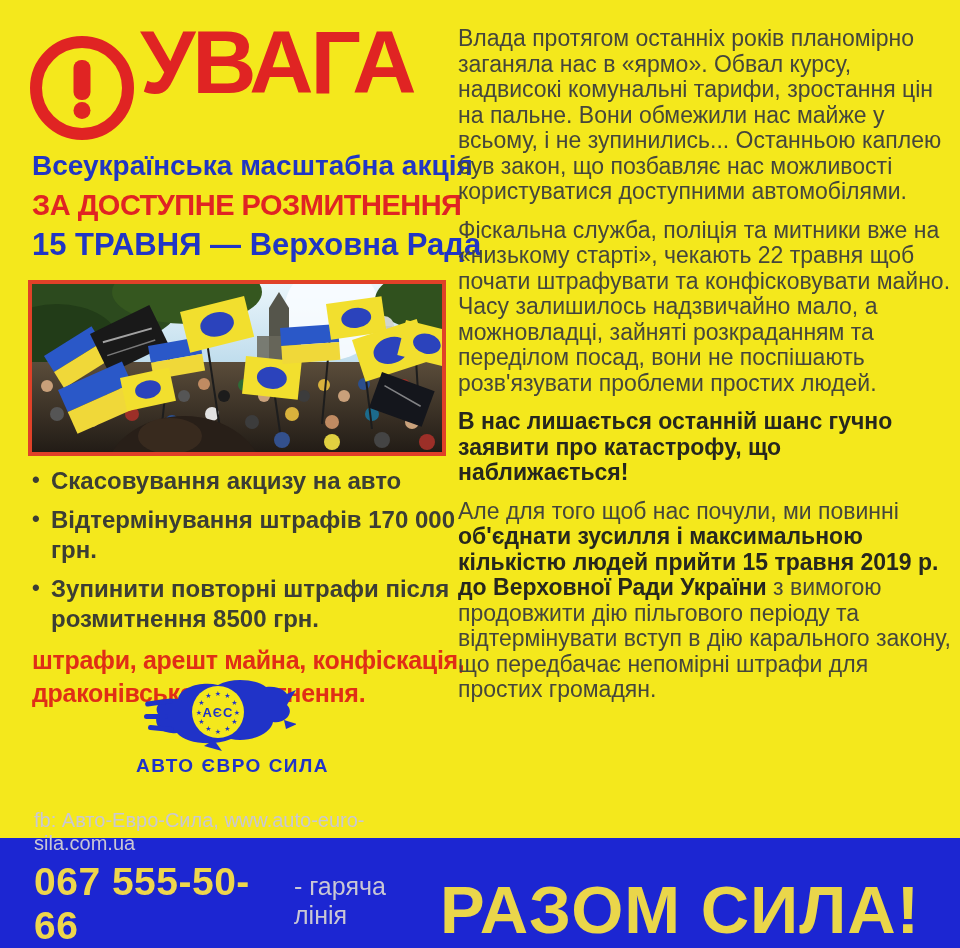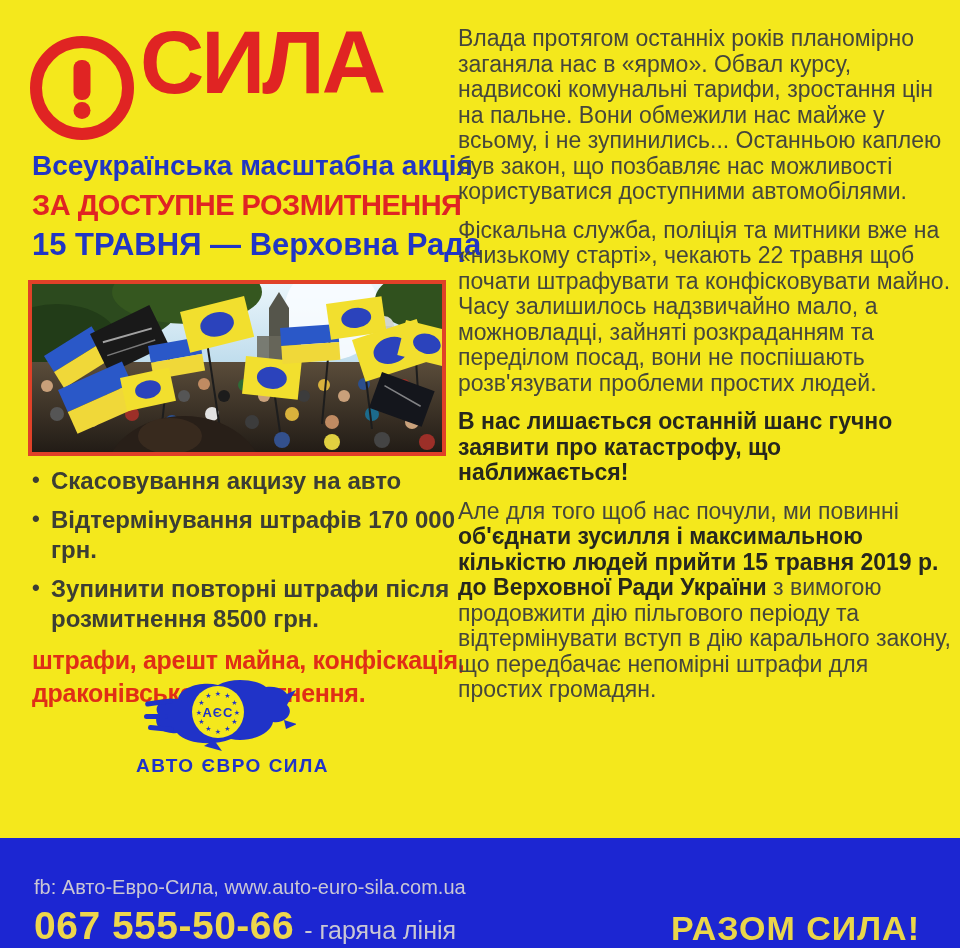--- a/index.html
+++ b/index.html
@@ -69,32 +69,32 @@
   .footer{
     position:absolute; left:0; top:838px; width:960px; height:110px;
     background:#1c26d2; box-sizing:border-box;
     display:flex; align-items:flex-end; justify-content:space-between;
     padding:0 40px 0 34px;
   }
   .fb-line{font-size:20px; color:#c9c7d4; margin-bottom:5px;}
   .phone-row{display:flex; align-items:baseline;}
   .phone{font-size:39px; font-weight:bold; color:#eed64c; letter-spacing:0.5px;}
   .hotline{font-size:25px; color:#c9c7d4; margin-left:10px;}
-  .slogan{font-size:34px; font-weight:bold; color:#ead64a; letter-spacing:1px; white-space:nowrap;}
+  .slogan{font-size:67px; font-weight:bold; color:#ead64a; letter-spacing:1px; white-space:nowrap;}
 </style>
 </head>
 <body>
 
 <div class="poster">
 
   <div class="alert-icon">
     <span class="excl-bar"></span>
     <span class="excl-dot"></span>
   </div>
-  <h1 class="poster-title">СИЛА</h1>
+  <h1 class="poster-title">УВАГА</h1>
   <div class="sub sub1">Всеукраїнська масштабна акція</div>
   <div class="sub sub2">ЗА ДОСТУПНЕ РОЗМИТНЕННЯ</div>
   <div class="sub sub3">15 ТРАВНЯ — Верховна Рада</div>
 
   <div class="photo-frame">
     <svg viewBox="0 0 410 168" preserveAspectRatio="none">
       <defs>
         <linearGradient id="sky" x1="0" y1="0" x2="0" y2="1">
           <stop offset="0" stop-color="#eaf5fb"></stop>
             <stop offset="1" stop-color="#b7d8ea"></stop>

